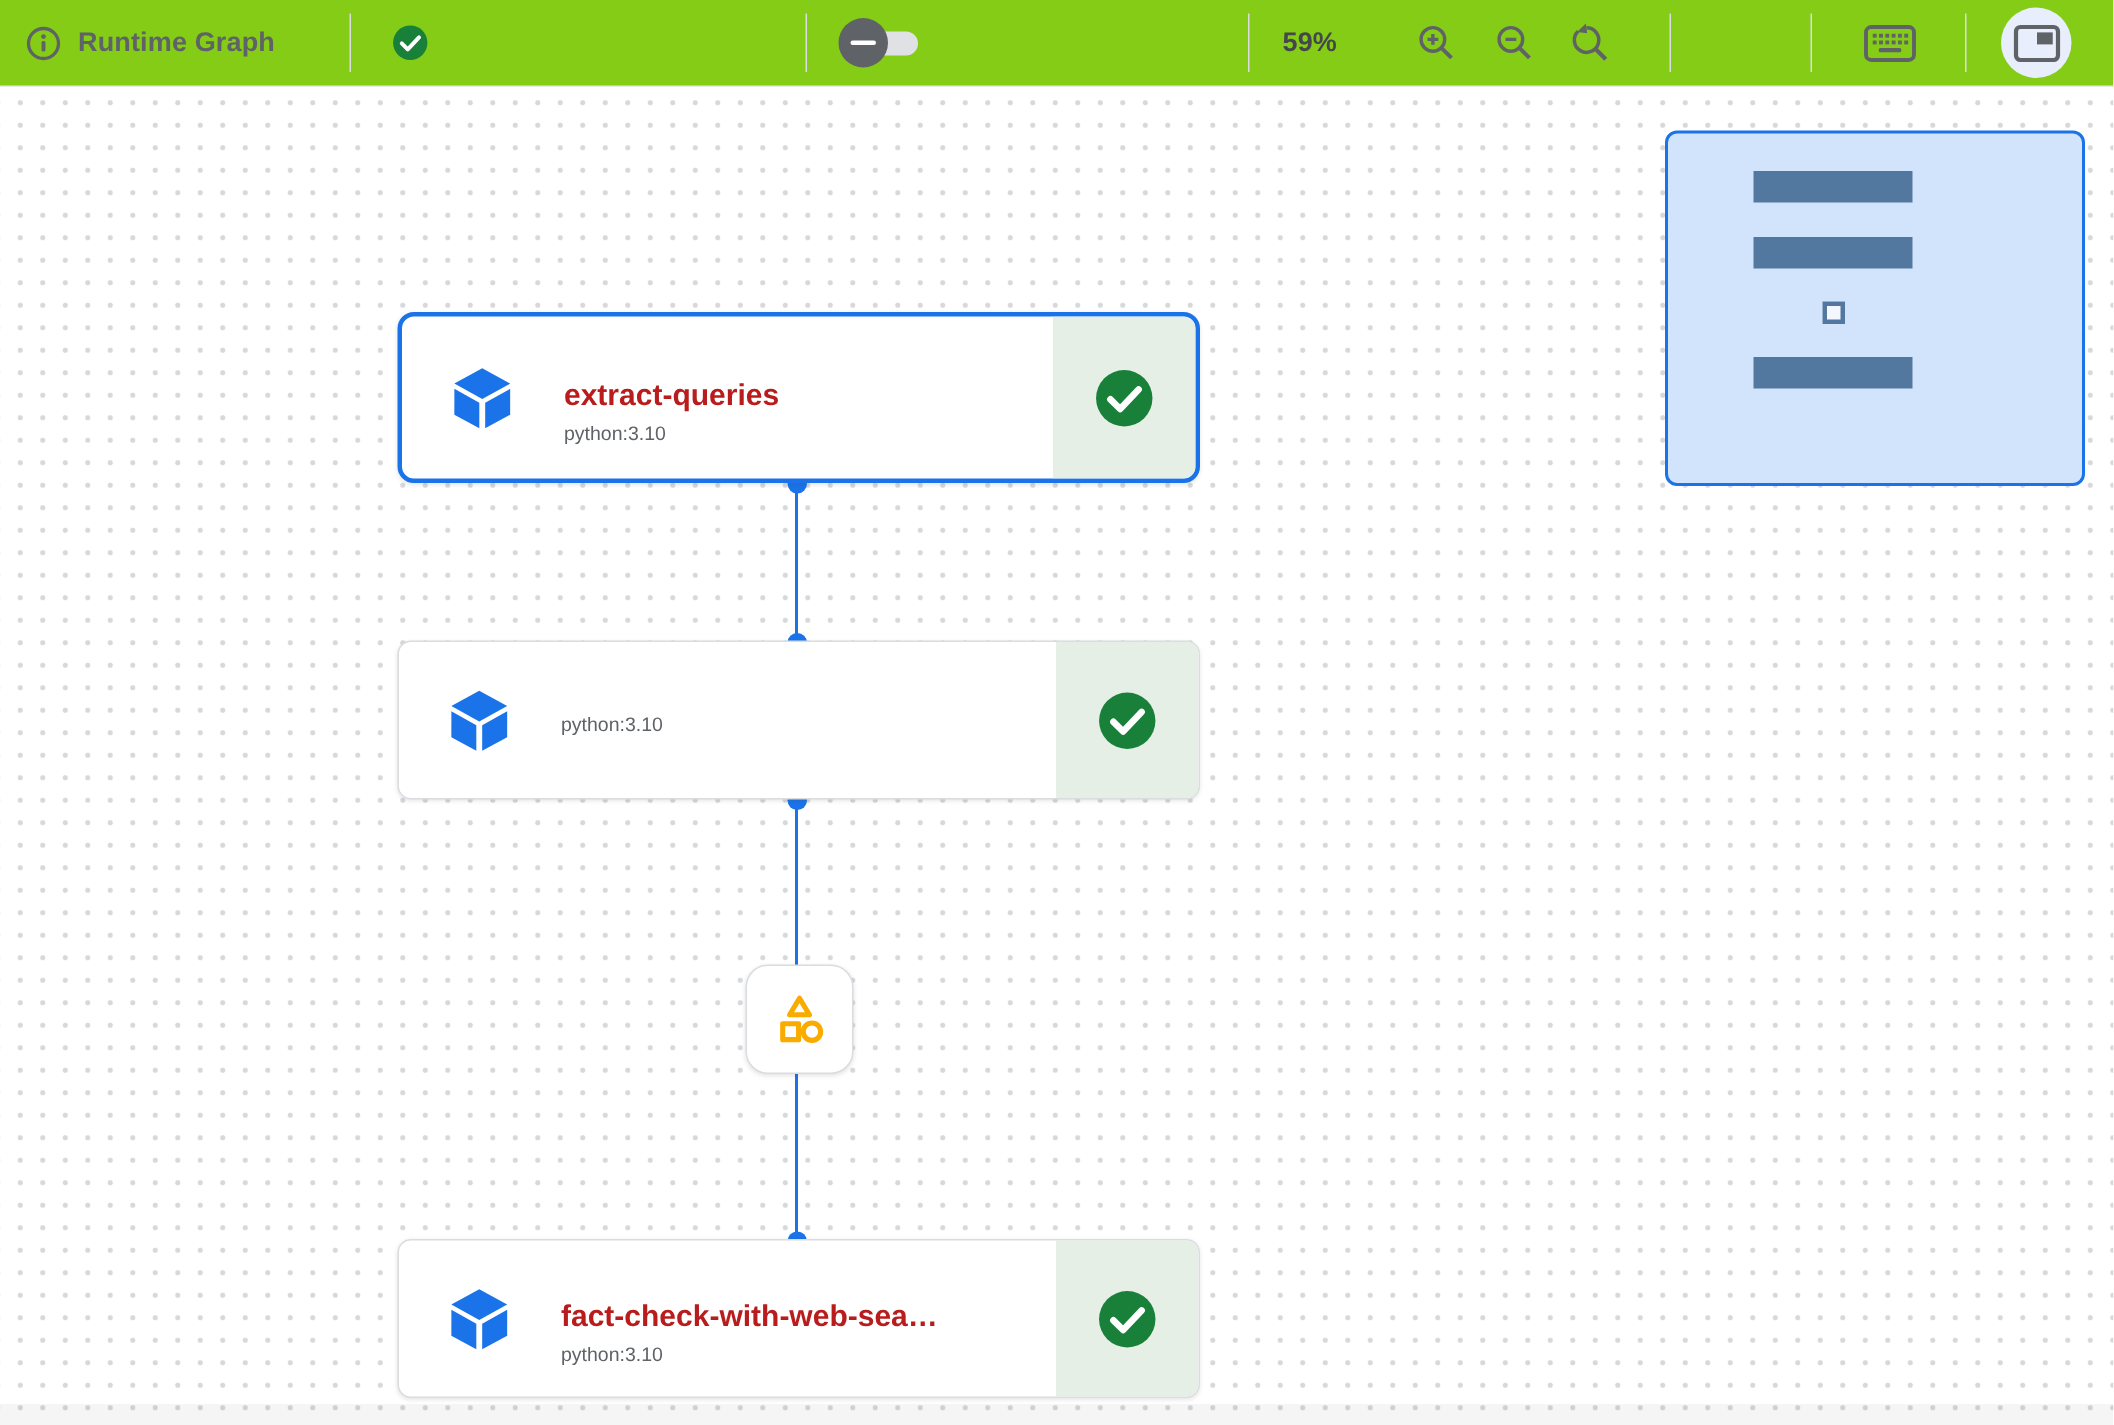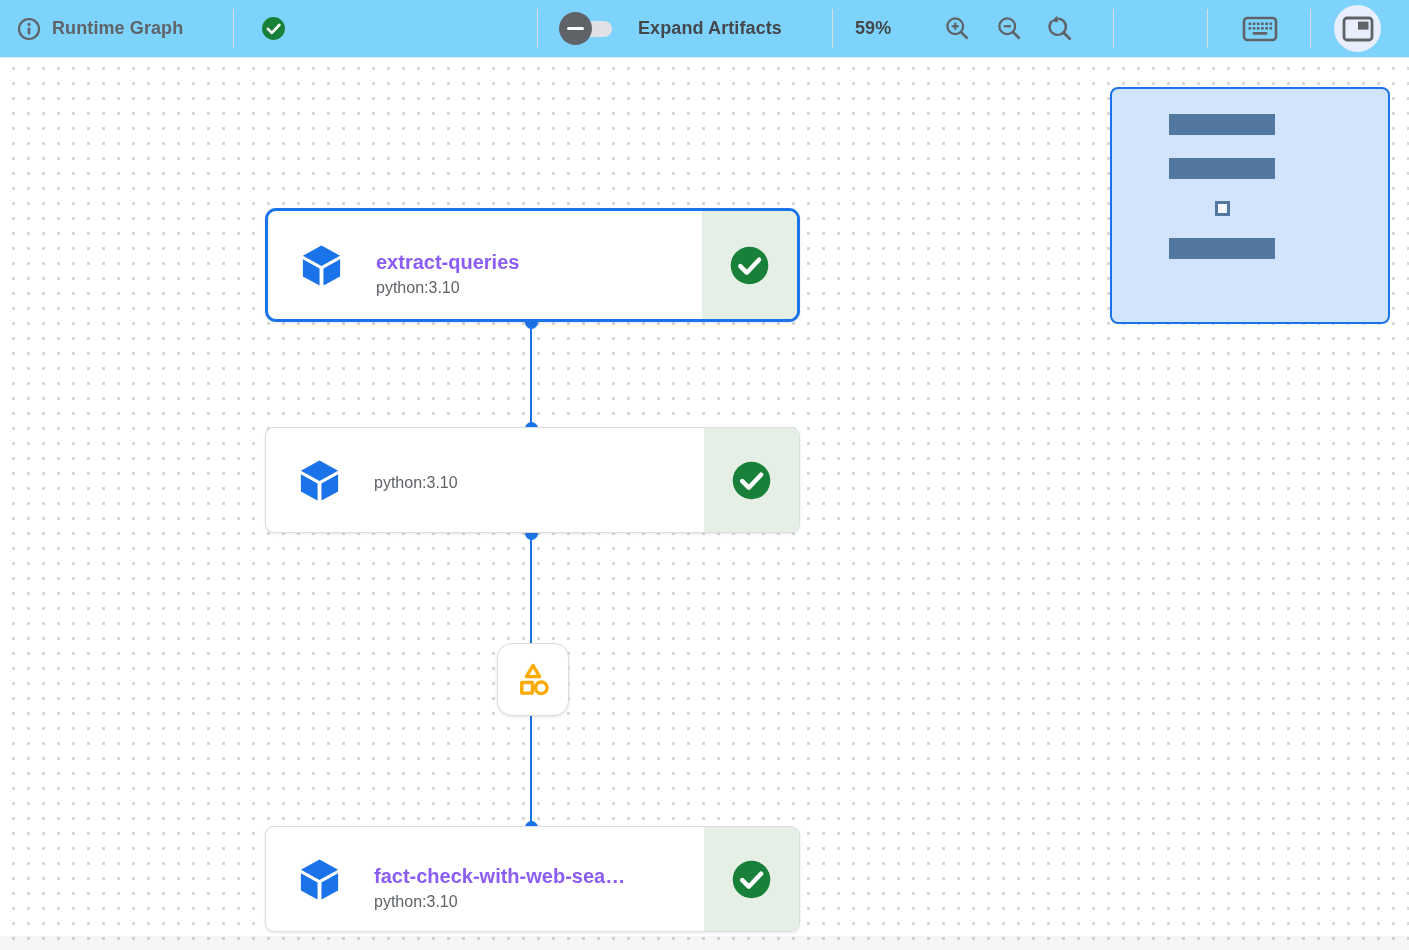--- a/index.html
+++ b/index.html
@@ -3,21 +3,21 @@
 <meta charset="utf-8">
 <style>
   * { box-sizing: border-box; margin: 0; padding: 0; }
   html, body { width: 1409px; height: 950px; overflow: hidden; }
   body { font-family: "Liberation Sans", "DejaVu Sans", sans-serif; background: #fff; }
 
   .app { position: relative; width: 1409px; height: 950px; }
 
   
   .toolbar {
-    position: relative; width: 100%; height: 58px; background: #7dd3fc;
+    position: relative; width: 100%; height: 58px; background: #84cc16;
     border-bottom: 1px solid #e6e7e9; z-index: 10;
   }
   .tb-abs { position: absolute; top: 0; height: 57px; display: flex; align-items: center; }
   .tb-text { font-size: 18px; font-weight: 600; color: #5f6368; letter-spacing: .1px; white-space: nowrap; }
   .tb-divider { position: absolute; top: 9px; width: 1px; height: 39px; background: #dadce0; }
   .tb-btn { background: none; border: none; cursor: pointer; padding: 0; display: flex; align-items: center; justify-content: center; }
   .halo { width: 47px; height: 47px; border-radius: 50%; background: #e8eefb; }
 
   
   .toggle { position: absolute; left: 559px; top: 12px; width: 53px; height: 33px; cursor: pointer; }
@@ -41,22 +41,22 @@
 
   .node {
     position: absolute; left: 265px; width: 535px; height: 106px;
     background: #fff; border: 1px solid #dadce0; border-radius: 9px;
     box-shadow: 0 1px 3px rgba(60,64,67,.13);
     display: flex; align-items: center; z-index: 3; cursor: pointer; overflow: hidden;
   }
   .node.selected { height: 114px; border: 3px solid #1a73e8; border-radius: 11px; }
   .node-icon { margin-left: 30px; flex: 0 0 auto; display: flex; }
   .node-text { margin-left: 31px; flex: 1 1 auto; min-width: 0; }
-  .node-title { font-size: 20px; font-weight: 700; color: #8b5cf6; white-space: nowrap; overflow: hidden; margin-top: 18px; }
-  .node-sub { font-size: 16px; font-weight: 400; color: #5f6368; margin-top: 5px; }
+  .node-title { font-size: 20px; font-weight: 700; color: #b91c1c; white-space: nowrap; overflow: hidden; margin-top: 18px; }
+  .node-sub { font-size: 13px; font-weight: 400; color: #5f6368; margin-top: 5px; }
   .node-status { flex: 0 0 95px; align-self: stretch; background: #e5efe6; display: flex; align-items: center; justify-content: center; }
 
   .artifact-node {
     position: absolute; left: 497px; top: 585px; width: 72px; height: 73px;
     background: #fff; border: 1px solid #dadce0; border-radius: 15px;
     box-shadow: 0 1px 3px rgba(60,64,67,.14);
     display: flex; align-items: center; justify-content: center; z-index: 3; cursor: pointer;
   }
 
   .minimap {
@@ -93,23 +93,20 @@
       </svg>
     </div>
 
     <div class="tb-divider" style="left:537px"></div>
 
     <div class="toggle">
       <div class="toggle-track"></div>
       <div class="toggle-thumb">
         <span class="toggle-minus"></span>
       </div>
-    </div>
-    <div class="tb-abs" style="left:638px">
-      <span class="tb-text" style="color:#44484c">Expand Artifacts</span>
     </div>
 
     <div class="tb-divider" style="left:832px"></div>
 
     <div class="tb-abs" style="left:855px">
       <span class="tb-text" style="color:#44484c">59%</span>
     </div>
 
     <button class="tb-btn tb-abs" style="left:944px">
       <svg width="27" height="27" viewBox="0 0 24 24">

